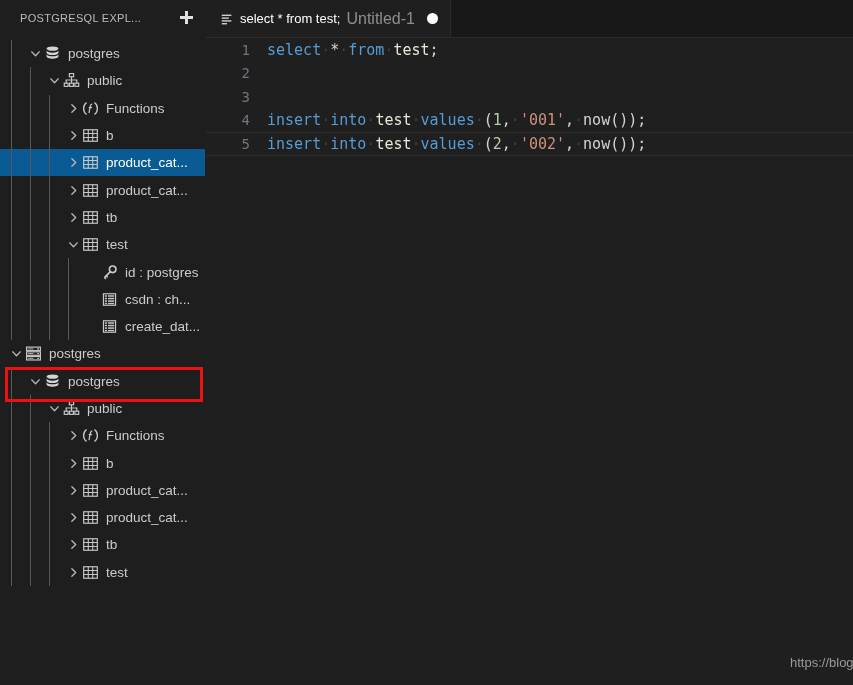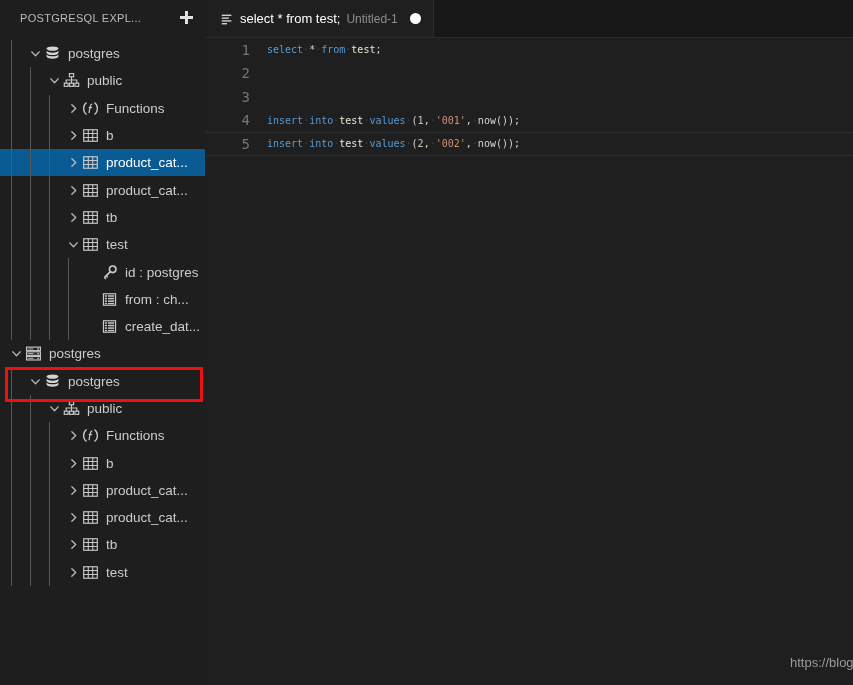--- a/index.html
+++ b/index.html
@@ -148,21 +148,21 @@
     border-right: 1px solid #2b2b2b;
     cursor: pointer;
     gap: 6px;
   }
   .tab-file-icon {
     width: 15px; height: 15px;
     display: flex; align-items: center; justify-content: center;
     flex: 0 0 15px;
   }
   #tab-title { font-size: 13px; color: #ffffff; font-family: "Liberation Sans", sans-serif; }
-  #tab-desc { font-size: 12px; color: #8e8e8e; font-family: "Liberation Sans", sans-serif; }
+  #tab-desc { font-size: 16px; color: #8e8e8e; font-family: "Liberation Sans", sans-serif; }
   #tab-dirty {
     width: 11px; height: 11px;
     border-radius: 50%;
     background: #ffffff;
     margin-left: 6px;
     flex: 0 0 11px;
     cursor: pointer;
   }
   #tabbar-filler { flex: 1 1 auto; background: #181818; }
 
@@ -189,21 +189,21 @@
     text-align: right;
     padding-right: 17px;
     box-sizing: border-box;
     color: #6e7681;
     font-family: "DejaVu Sans Mono", monospace;
     font-size: 14px;
     user-select: none;
   }
   .code-text {
     font-family: "DejaVu Sans Mono", monospace;
-    font-size: 10px;
+    font-size: 15px;
     color: #d4d4d4;
     white-space: pre;
     letter-spacing: 0px;
   }
   .kw  { color: #569cd6; }
   .tbl { color: #e8e8d8; }
   .num { color: #b5cea8; }
   .str { color: #ce9178; }
   .punc{ color: #d4d4d4; }
   .fn  { color: #d4d4d4; }
@@ -412,21 +412,21 @@
               <rect x="3.6" y="4" width="2.1" height="1.4" fill="#c8c8c8"></rect>
               <rect x="6.6" y="4" width="5.8" height="1.4" fill="#c8c8c8"></rect>
               <rect x="3.6" y="6.4" width="2.1" height="1.4" fill="#c8c8c8"></rect>
               <rect x="6.6" y="6.4" width="5.8" height="1.4" fill="#c8c8c8"></rect>
               <rect x="3.6" y="8.8" width="2.1" height="1.4" fill="#c8c8c8"></rect>
               <rect x="6.6" y="8.8" width="5.8" height="1.4" fill="#c8c8c8"></rect>
               <rect x="3.6" y="11.2" width="2.1" height="1.2" fill="#c8c8c8"></rect>
               <rect x="6.6" y="11.2" width="5.8" height="1.2" fill="#c8c8c8"></rect>
             </svg>
           </span>
-          <span class="t-label">from : ch...</span>
+          <span class="t-label">csdn : ch...</span>
         </div>
         <div class="tree-row">
           <div class="guide" style="left: 11px;"></div>
           <div class="guide" style="left: 30px;"></div>
           <div class="guide" style="left: 49px;"></div>
           <div class="guide" style="left: 68px;"></div>
           <div style="flex: 0 0 84px;"></div>
           <span class="twisty none"></span>
           <span class="t-icon">
             <svg width="17" height="17" viewBox="0 0 16 16">

